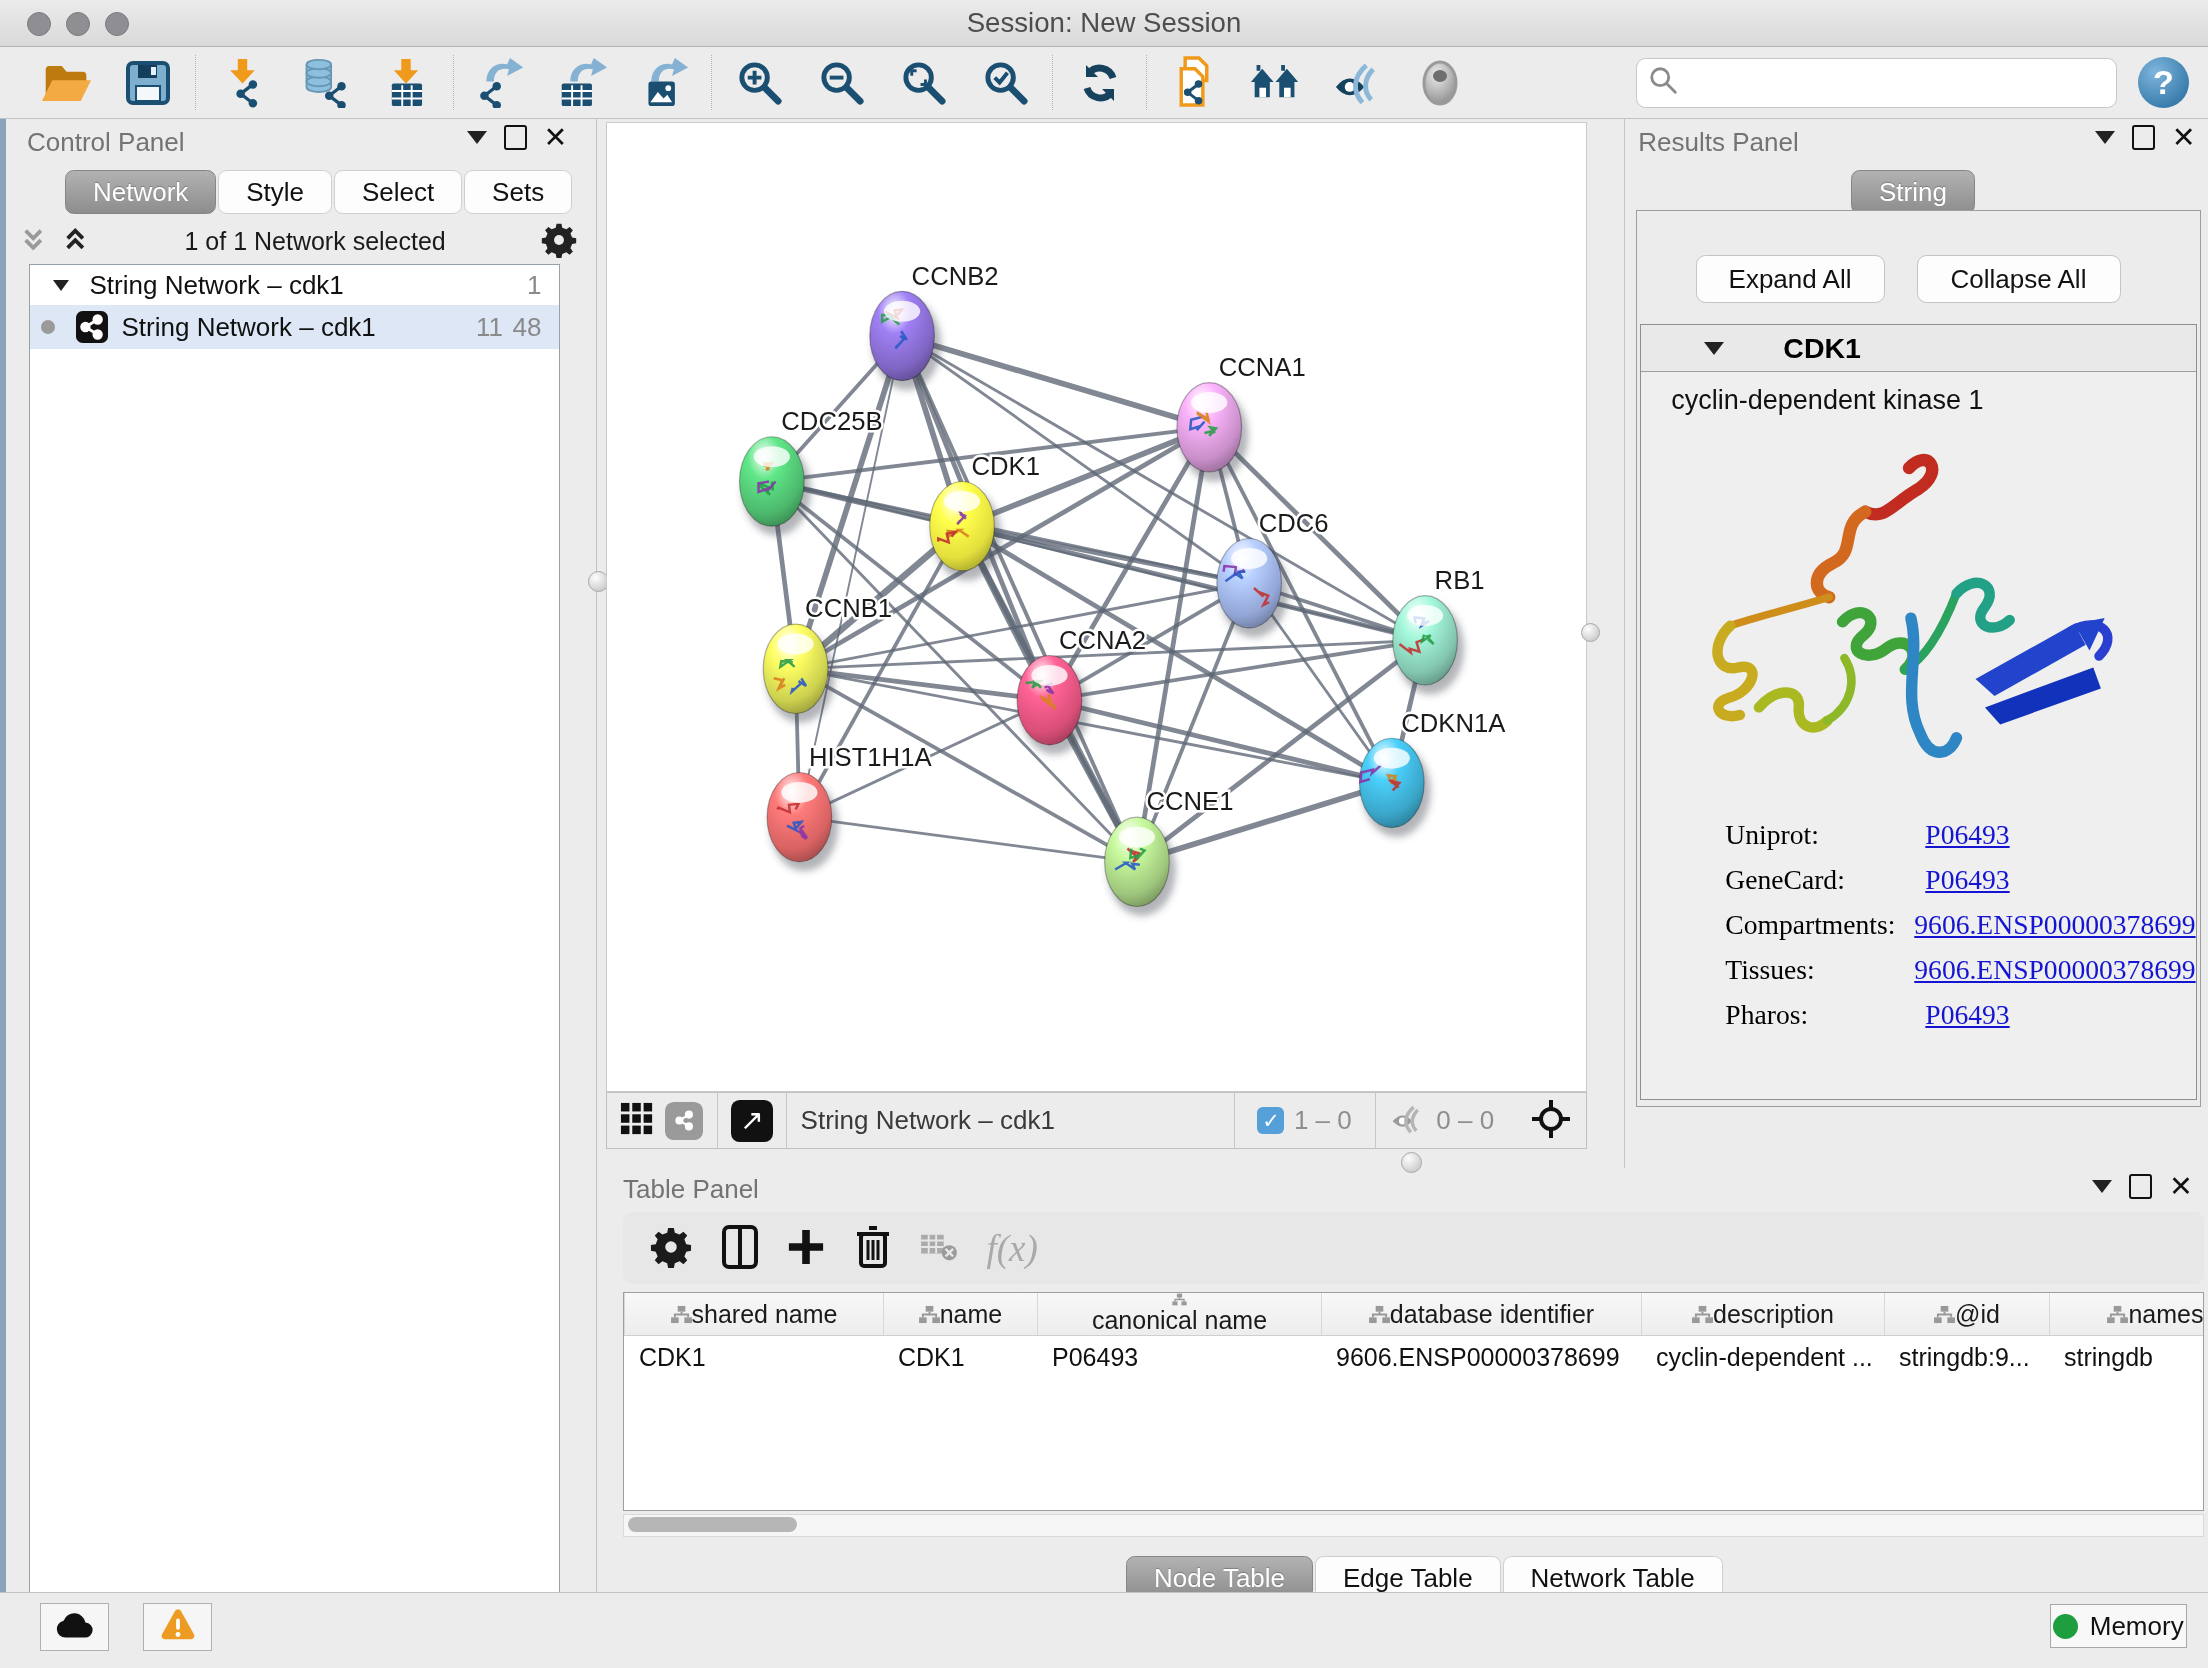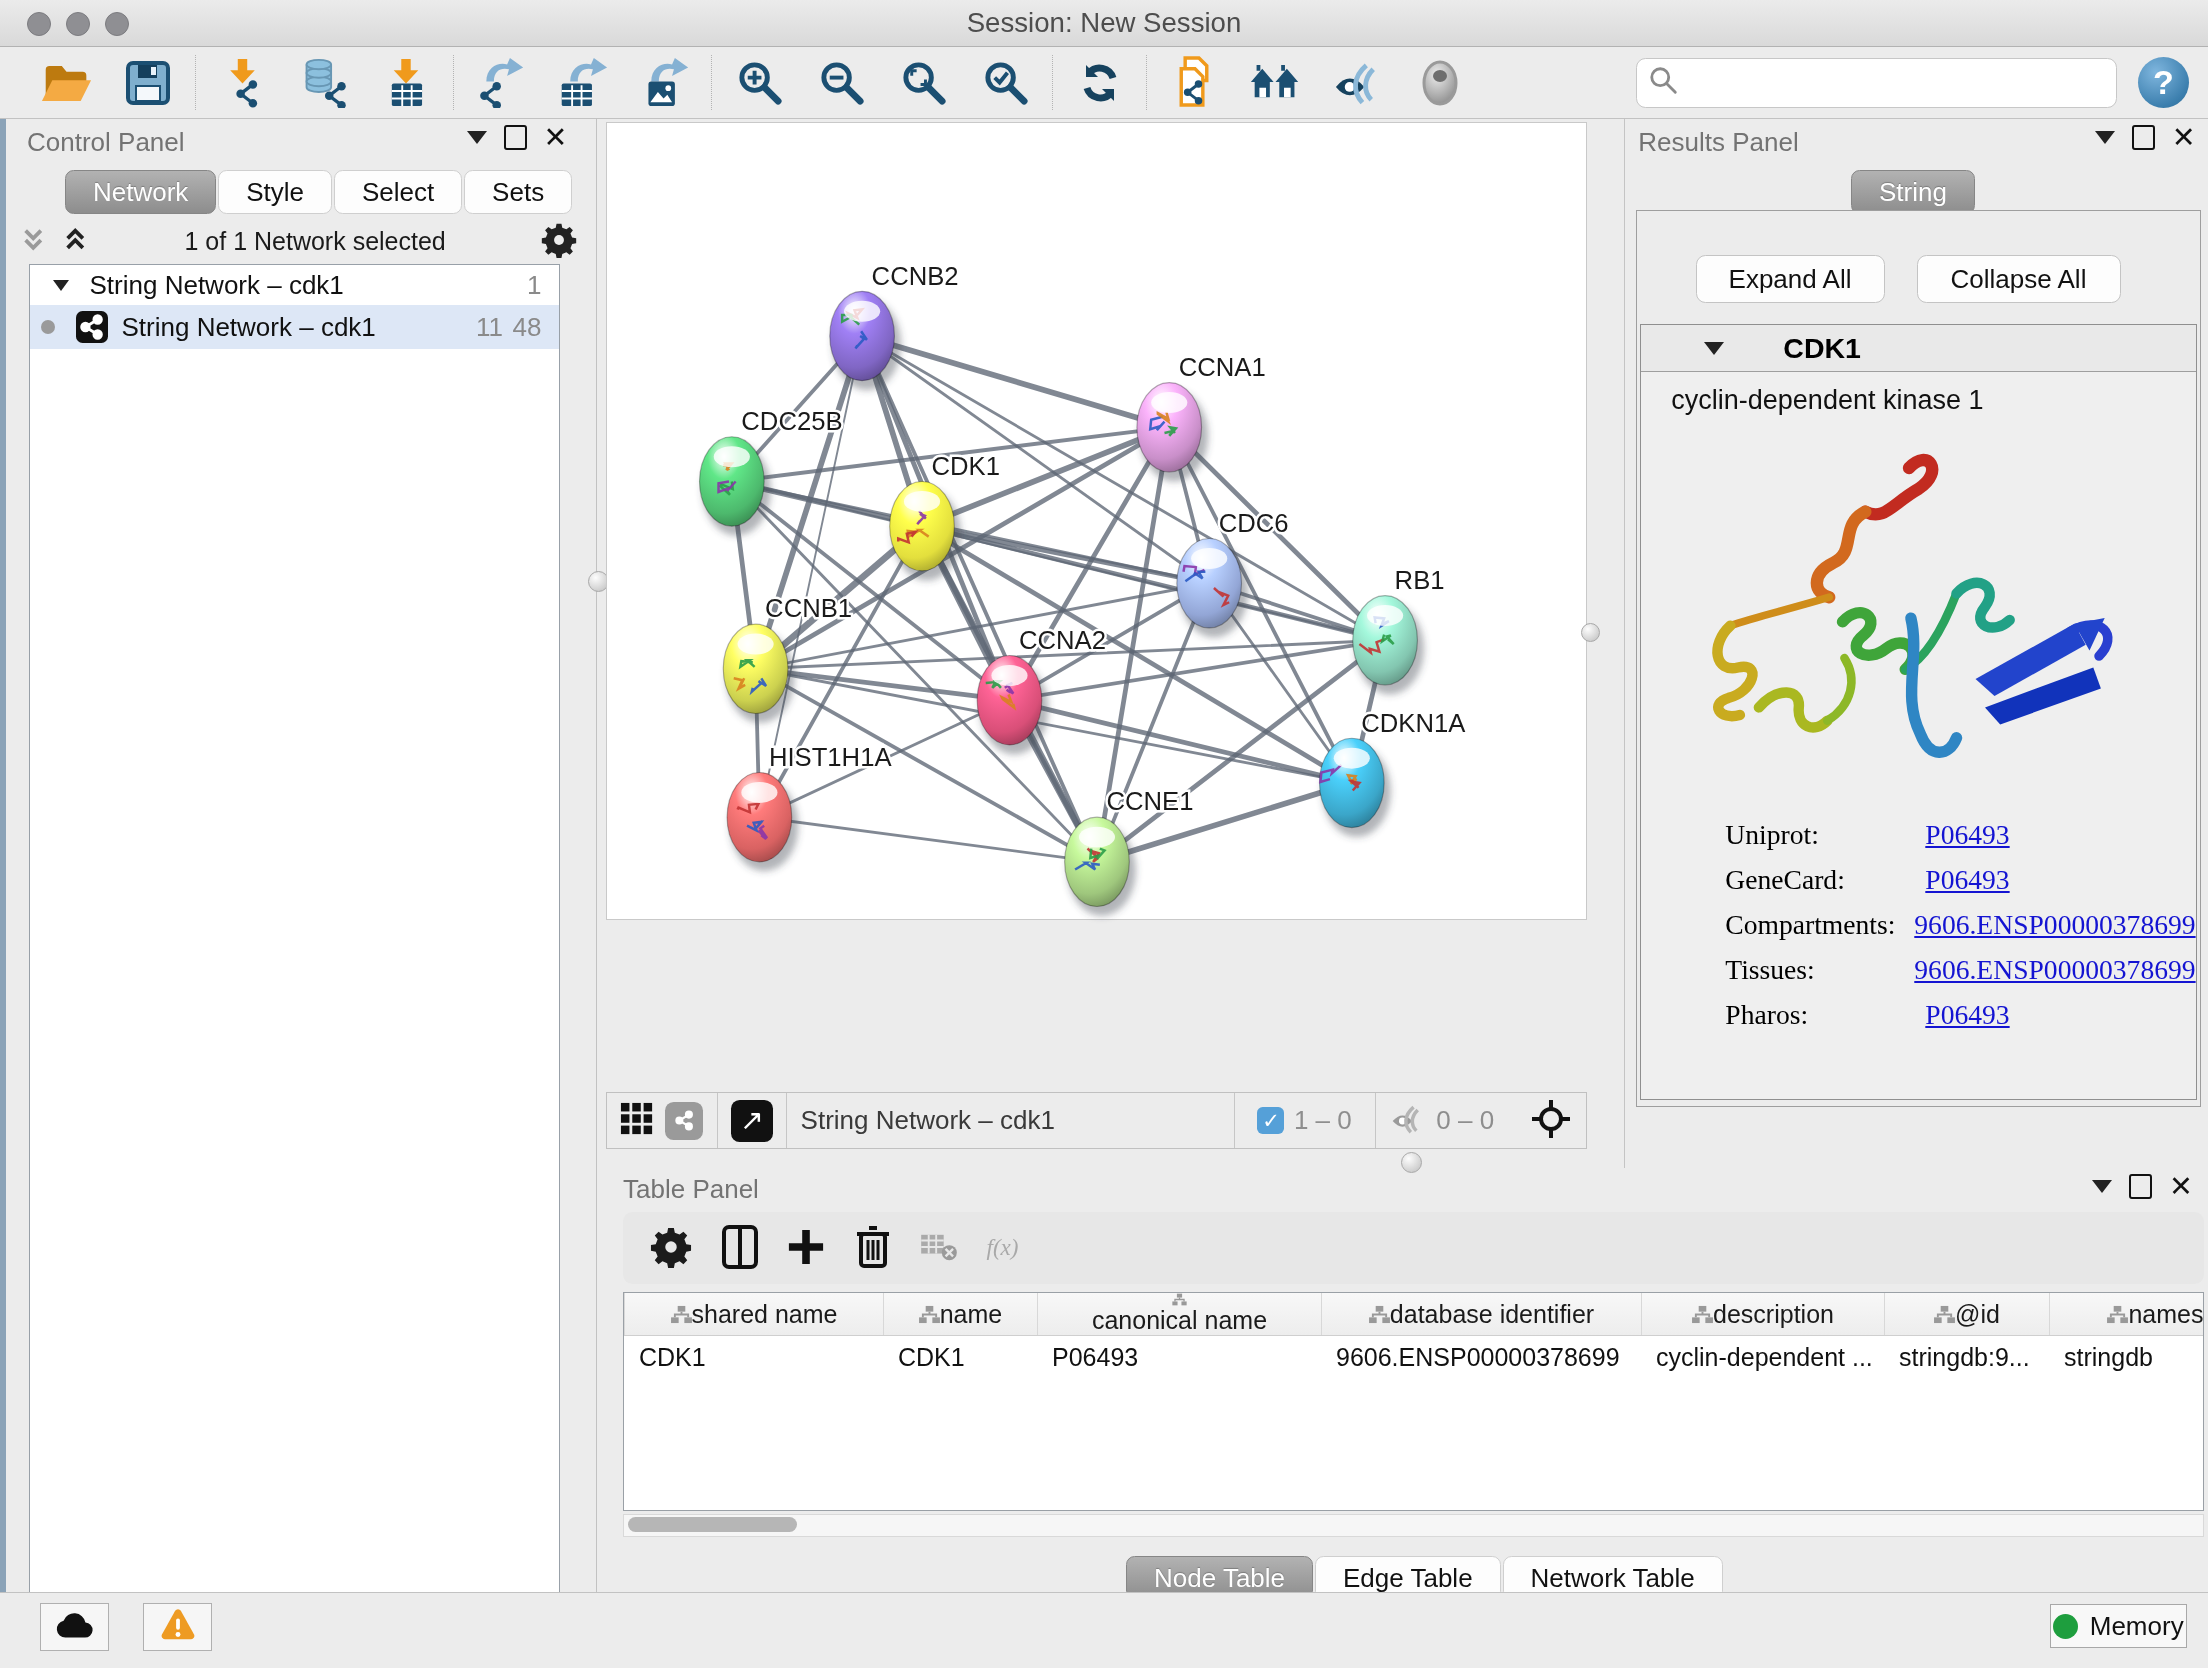--- a/index.html
+++ b/index.html
@@ -41,22 +41,22 @@
   .cp-subhdr{position:absolute;left:19px;right:19px;top:99px;height:46px;display:flex;align-items:center;}
   .cp-subhdr .status{flex:1;text-align:center;font-size:25px;color:#1a1a1a;}
   .treebox{position:absolute;left:28.5px;top:145px;width:531px;bottom:9.5px;background:#fff;
     border:1.9px solid #98a0a8;box-sizing:border-box;}
   .trow{height:40px;display:flex;align-items:center;font-size:26px;color:#111;}
   .trow .cnt{color:#8a8a8a;margin-left:auto;margin-right:17px;}
   .trow.sel{background:#dde7f6;height:44px;}
   .dot{width:14.3px;height:14.3px;border-radius:50%;background:#9a9a9a;margin:0 21px 0 11.4px;}
   
   #center{position:absolute;left:599px;top:119px;width:996px;height:1049px;}
-  .canvas{position:absolute;left:6.7px;top:2.9px;width:981px;height:798px;background:#fff;
-    border:1px solid #c9c9c9;box-sizing:border-box;}
+  .canvas{position:absolute;left:6.7px;top:2.9px;width:981px;height:970px;background:#fff;
+    border:1px solid #c9c9c9;box-sizing:border-box;padding-left:40px;}
   .canvas-toolbar{position:absolute;left:6.7px;top:973px;width:981px;height:57px;background:#ececec;
     border:1px solid #c0c0c0;box-sizing:border-box;display:flex;align-items:center;}
   .cts{width:0;height:100%;border-left:1px solid #c6c6c6;margin:0 13.3px;flex:none;}
   .ct-label{font-size:26px;color:#3a3a3a;}
   .badge-txt{font-size:26px;color:#8e8e8e;margin:0 9.5px;}
   .checkbox{width:27px;height:27px;border-radius:5.7px;background:#55a0d8;color:#fff;font-size:21px;
     display:flex;align-items:center;justify-content:center;margin-left:9.5px;}
   .blackbtn{width:42px;height:42px;border-radius:8.6px;background:#111;color:#fff;font-size:28.5px;
     display:flex;align-items:center;justify-content:center;}
   .graybtn{width:38px;height:38px;border-radius:8.6px;background:#9a9a9a;display:flex;align-items:center;justify-content:center;}
@@ -73,21 +73,21 @@
   .res-desc{font-size:27px;color:#111;margin:13.3px 0 0 30px;}
   .xl{font-family:"Liberation Serif","DejaVu Serif",serif;}
   .xl-head{font-size:29.5px;font-weight:bold;margin:15px 0 7.6px 28.5px;}
   .xl-row{display:flex;font-size:27.6px;height:45px;align-items:center;}
   .xl-row .lab{width:200px;margin-left:84px;}
   .xl-row a{color:#1414d2;text-decoration:underline;}
   
   #table-panel{position:absolute;left:599px;top:1168px;right:0;height:438px;}
   .tp-toolbar{position:absolute;left:24px;right:3.8px;top:44px;height:72px;background:#e7e7e7;border-radius:9.5px;
     display:flex;align-items:center;padding-left:27px;box-sizing:border-box;gap:28.5px;}
-  .fx{font-family:"Liberation Serif","DejaVu Serif",serif;font-style:italic;font-size:23px;color:#a9a9a9;}
+  .fx{font-family:"Liberation Serif","DejaVu Serif",serif;font-style:italic;font-size:37px;color:#a9a9a9;}
   .tablewrap{position:absolute;left:24px;right:3.8px;top:124px;height:219px;background:#fff;
     border:1.9px solid #9aa0a6;overflow:hidden;box-sizing:border-box;}
   .thead{display:flex;background:linear-gradient(#f8f8f8,#ededed);border-bottom:1.9px solid #cfcfcf;height:42px;}
   .th{display:flex;align-items:center;justify-content:center;gap:0;font-size:25px;color:#1a1a1a;
     border-left:1px solid #d8d8d8;box-sizing:border-box;flex:none;}
   .tbody-row{display:flex;height:42px;}
   .td{font-size:25px;color:#111;display:flex;align-items:center;padding-left:15px;box-sizing:border-box;flex:none;}
   .hscroll{position:absolute;left:24px;right:3.8px;top:346px;height:21px;background:#f6f6f6;border:1px solid #d9d9d9;}
   .hthumb{position:absolute;left:3.8px;top:1.9px;width:169px;height:15px;border-radius:7.6px;background:#b6b6b6;}
   #tp-tabs{position:absolute;left:527px;top:388px;display:flex;}

